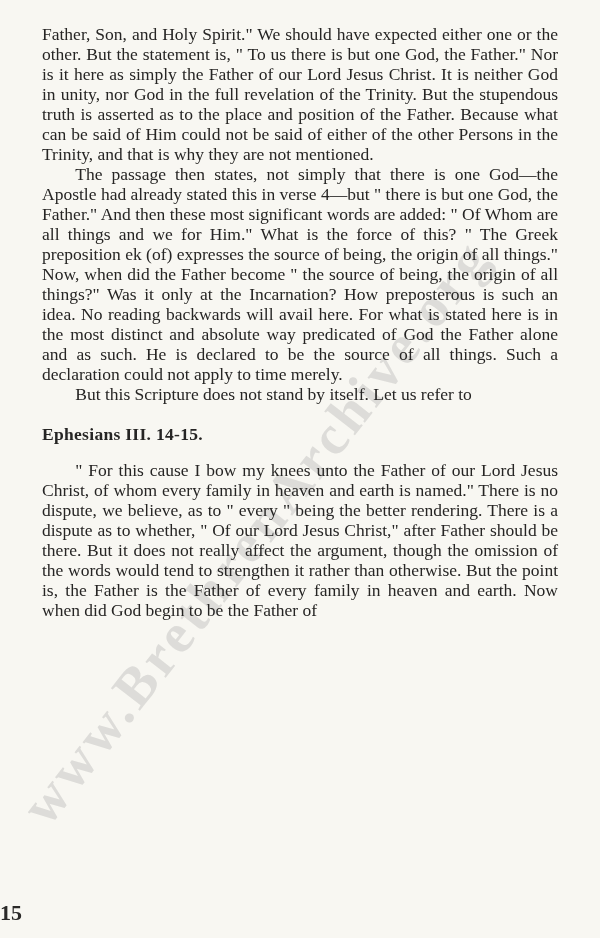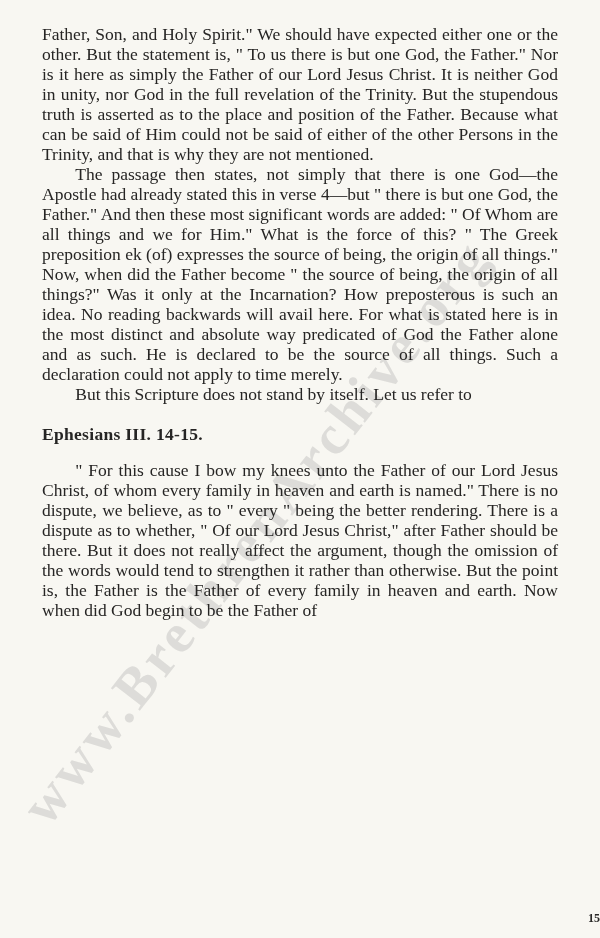--- a/index.html
+++ b/index.html
@@ -51,22 +51,22 @@
     text-align: left;
     font-size: 17.5px;
     font-weight: bold;
     letter-spacing: 0.3px;
   }
   .page-number {
     position: absolute;
     bottom: 12px;
     left: 0;
     width: 100%;
-    text-align: right;
-    font-size: 12px;
+    text-align: left;
+    font-size: 22px;
     font-weight: bold;
     color: #2a2928;
   }
 </style>
 </head>
 <body>
 
 <div class="scan-page">
 
   <div class="watermark">www.BrethrenArchive.org</div>

